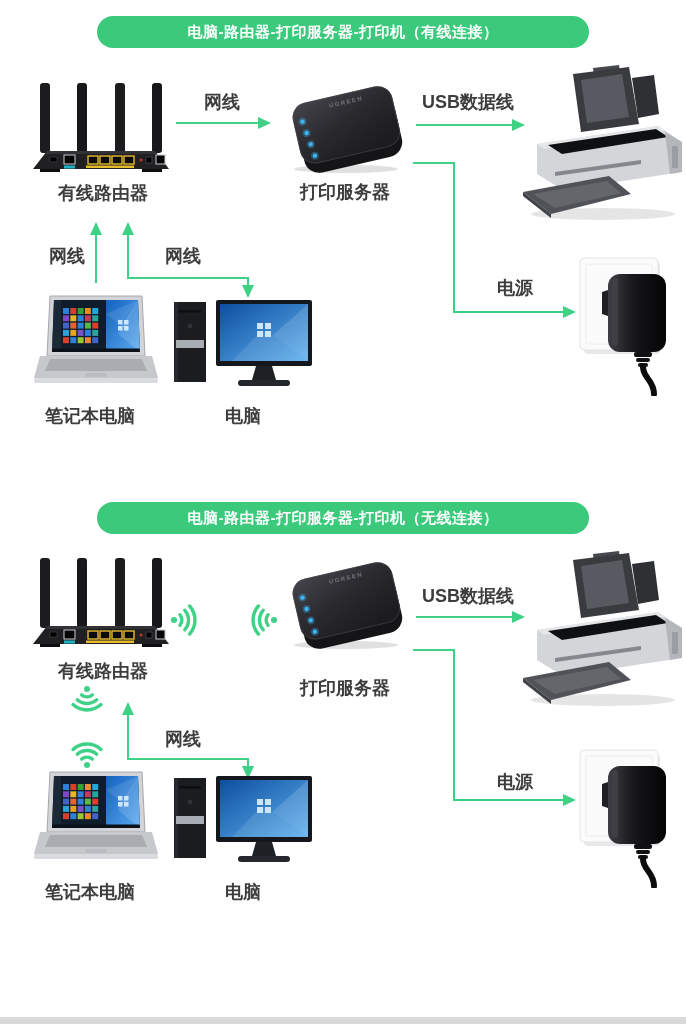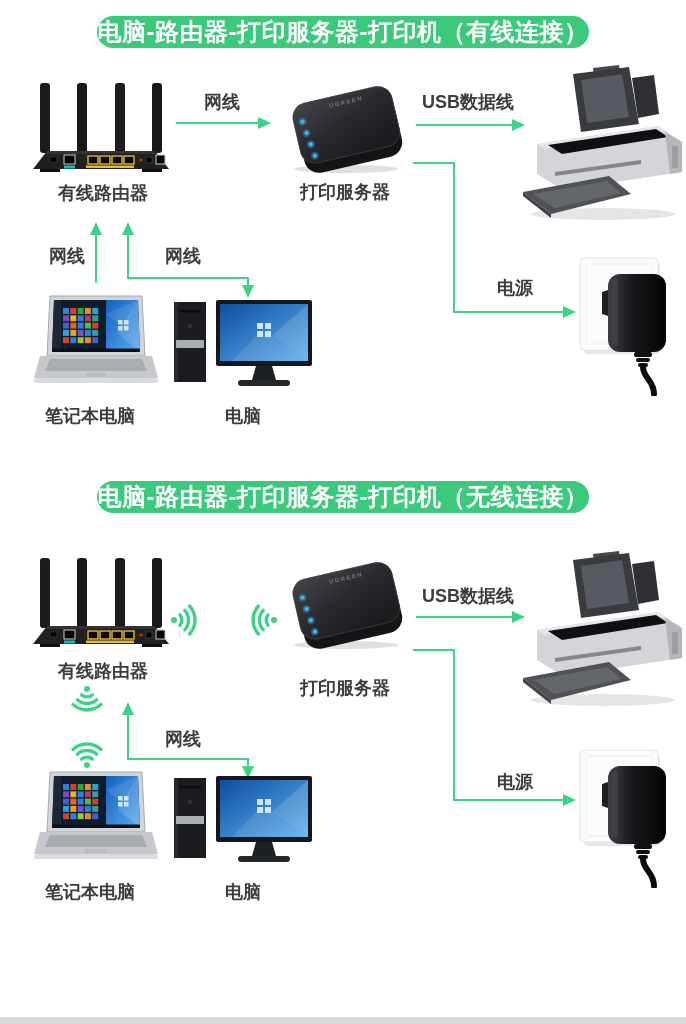--- a/index.html
+++ b/index.html
@@ -8,22 +8,22 @@
     --label-dark:#3d3d3d;
     --led-blue:#3ab6f5;
     --page-bg:#ffffff;
     --bottom-strip:#d9d9d9;
   }
   html,body{margin:0;padding:0;background:#fff;}
   .page{position:relative;width:686px;height:1024px;background:var(--page-bg);overflow:hidden;margin:0 auto;
         font-family:"Liberation Sans","DejaVu Sans",sans-serif;}
   .abs{position:absolute;}
   .banner{position:absolute;left:97px;width:492px;height:32px;border-radius:16px;
-          background:var(--banner-green);color:#fff;font-size:24px;font-weight:700;
-          display:flex;align-items:flex-end;justify-content:center;letter-spacing:.5px;white-space:nowrap;}
+          background:var(--banner-green);color:#fff;font-size:15px;font-weight:700;
+          display:flex;align-items:center;justify-content:center;letter-spacing:.5px;white-space:nowrap;}
   .lbl{position:absolute;font-size:18px;font-weight:700;color:var(--label-dark);
        text-align:center;line-height:21px;white-space:nowrap;}
   .ln{position:absolute;background:var(--arrow-green);}
   .ah{position:absolute;width:0;height:0;}
   .ah-r{border-top:6px solid transparent;border-bottom:6px solid transparent;border-left:13px solid var(--arrow-green);}
   .ah-u{border-left:6px solid transparent;border-right:6px solid transparent;border-bottom:13px solid var(--arrow-green);}
   .ah-d{border-left:6px solid transparent;border-right:6px solid transparent;border-top:13px solid var(--arrow-green);}
   .brand{position:absolute;font-size:6px;letter-spacing:1.5px;color:#73737c;font-weight:700;
          text-align:center;width:70px;transform:rotate(-13deg);}
   .wifi{position:absolute;width:48px;height:36px;}
@@ -252,21 +252,21 @@
   <svg class="abs" viewBox="0 0 124 100" style="left:34px;top:294px;width:124px;height:100px">
       <use href="#sym-laptop"></use>
     </svg>
   <div class="lbl" style="left:27px;top:406px;width:126px">笔记本电脑</div>
 
   <svg class="abs" viewBox="0 0 140 92" style="left:172px;top:300px;width:140px;height:92px">
       <use href="#sym-desktop"></use>
     </svg>
   <div class="lbl" style="left:203px;top:406px;width:80px">电脑</div>
 
-  <div class="banner" style="top:481px">
+  <div class="banner" style="top:502px">
     <span>电脑-路由器-打印服务器-打印机（无线连接）</span>
   </div>
 
   <svg class="abs" viewBox="0 0 142 95" style="left:30px;top:553px;width:142px;height:95px">
       <use href="#sym-router"></use>
     </svg>
   <div class="lbl" style="left:40px;top:661px;width:126px">有线路由器</div>
 
   <svg class="wifi" viewBox="0 0 48 36" style="left:169px;top:602px">
       <use href="#sym-wifi"></use>

